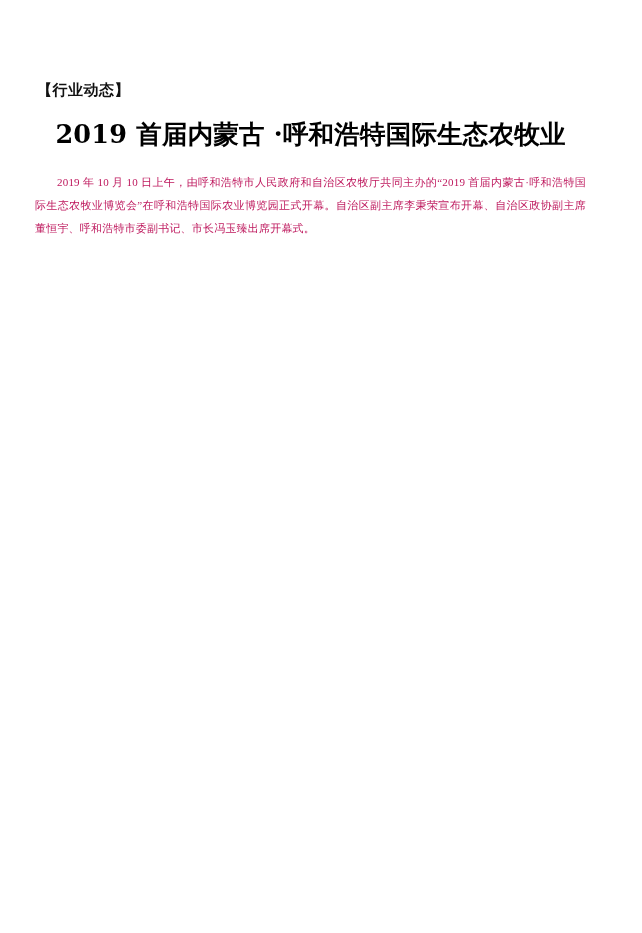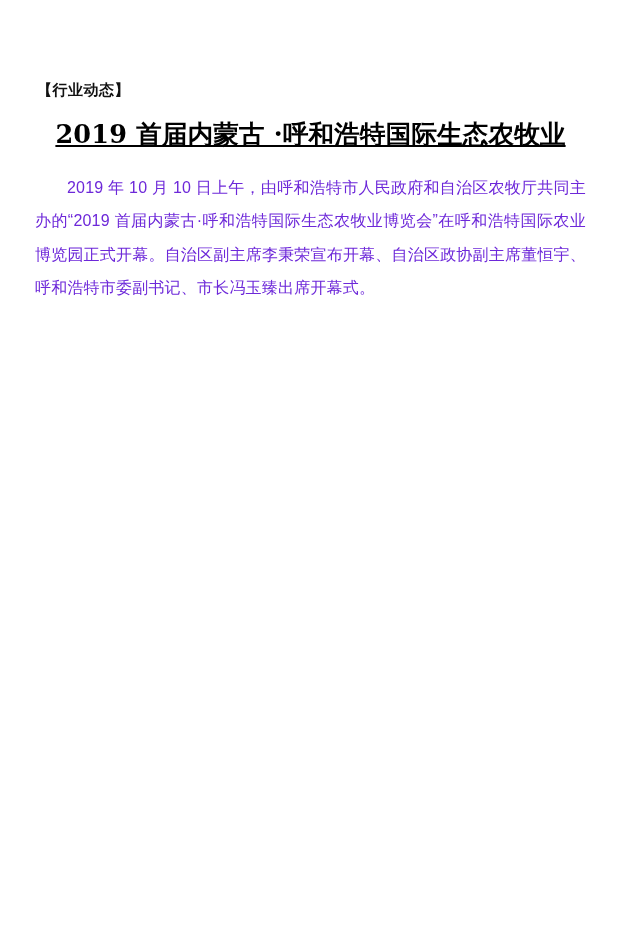--- a/index.html
+++ b/index.html
@@ -33,30 +33,29 @@
   }
   .doc-title {
     font-family: "DejaVu Serif", "Liberation Serif", serif;
     font-weight: bold;
     font-size: 25.5px;
     line-height: 1.62;
     text-align: center;
     color: #000;
     margin: 4px 0 16px 0;
     letter-spacing: 0.2px;
-    text-decoration: underline;
   }
   .doc-title .line2 {
     display: block;
   }
   .body-text {
-    font-family: Liberation Sans, sans-serif;
-    font-size: 16px;
+    font-family: Liberation Serif, serif;
+    font-size: 11px;
     line-height: 2.07;
-    color: #6d28d9;
+    color: #be185d;
     text-align: justify;
     text-justify: inter-ideograph;
     margin: 0 0 2px 0;
     text-indent: 2em;
     letter-spacing: 0.2px;
   }
   .footer {
     position: absolute;
     left: 0;
     right: 0;

